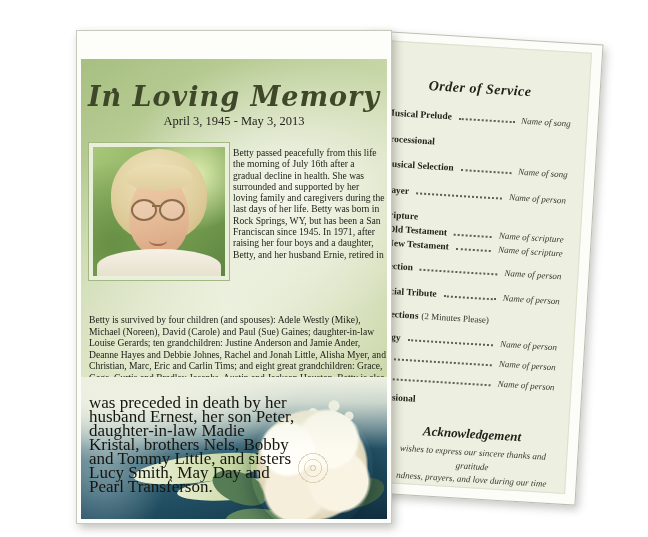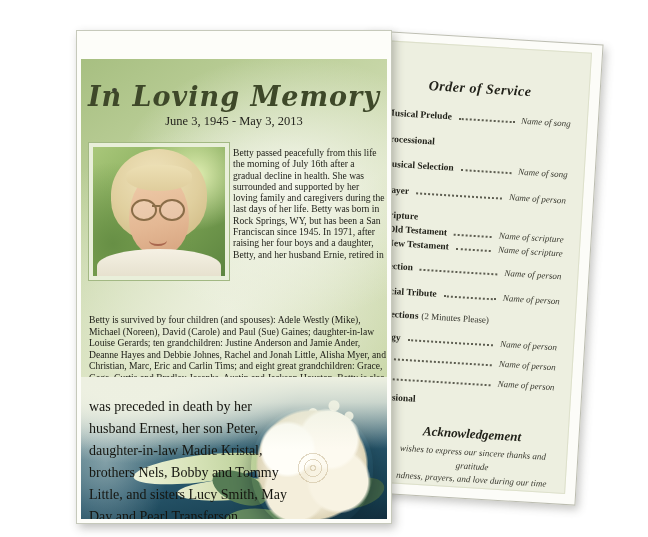--- a/index.html
+++ b/index.html
@@ -74,21 +74,21 @@
   .shoulders{position:absolute;left:4px;top:102px;width:124px;height:34px;
              border-radius:50% 50% 0 0;background:linear-gradient(180deg,#f5f1e4,#e3ddc9);}
 
   
   .p1{position:absolute;left:152px;top:88px;width:152px;font-size:9.6px;line-height:11.3px;
       color:#1c1c16;}
   .p1b{position:absolute;left:8px;top:222px;width:298px;font-size:9.6px;line-height:12px;
       color:#1c1c16;}
   .p2{position:absolute;left:8px;top:255px;width:299px;font-size:9.6px;line-height:11.5px;
       color:#1c1c16;}
-  .p3{position:absolute;left:8px;top:337px;width:208px;font-size:14px;line-height:22px;
+  .p3{position:absolute;left:8px;top:337px;width:208px;font-size:17px;line-height:14px;
       color:#15150f;z-index:5;}
 
   
   .rose-art{position:absolute;left:0;right:0;bottom:0;top:318px;overflow:hidden;z-index:1;
       background:
         radial-gradient(ellipse 240px 120px at 16% 0%, #eef1e3 20%, rgba(238,241,227,0) 72%),
         radial-gradient(ellipse 90px 120px at 8% 60%, rgba(182,200,201,.55), rgba(182,200,201,0) 70%),
         linear-gradient(168deg, #c3cfc5 0%, #7b9aa6 20%, #45707f 42%, #27556a 62%, #173f50 88%, #132e3e 100%);}
   .fade-top{position:absolute;left:0;right:0;top:0;height:72px;
       background:linear-gradient(180deg, #edf0e1 0%, rgba(237,240,225,.8) 35%, rgba(237,240,225,0) 100%);}
@@ -214,21 +214,21 @@
         <div class="ack-line">wishes to express our sincere thanks and gratitude</div>
         <div class="ack-line">ndness, prayers, and love during our time of need.</div>
       </div>
     </div>
   </div>
 
   <div class="front-page">
     <div class="fp-panel">
       <div class="speck"></div>
       <div class="fp-title">In Loving Memory</div>
-      <div class="fp-dates">June 3, 1945 - May 3, 2013</div>
+      <div class="fp-dates">April 3, 1945 - May 3, 2013</div>
 
       <div class="photo">
         <div class="photo-img">
           <div class="hair"></div>
           <div class="face"></div>
           <div class="fringe"></div>
           <div class="shoulders"></div>
           <div class="glass left"></div>
           <div class="glass right"></div>
           <div class="bridge"></div>

